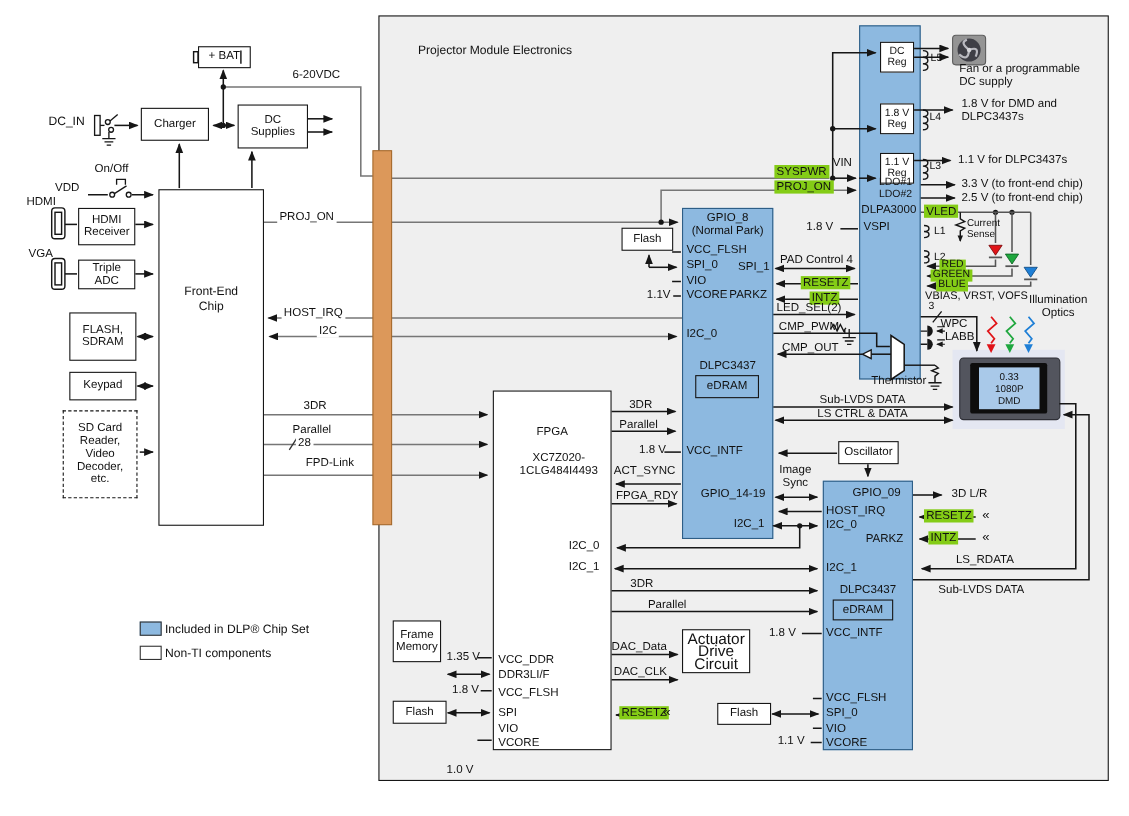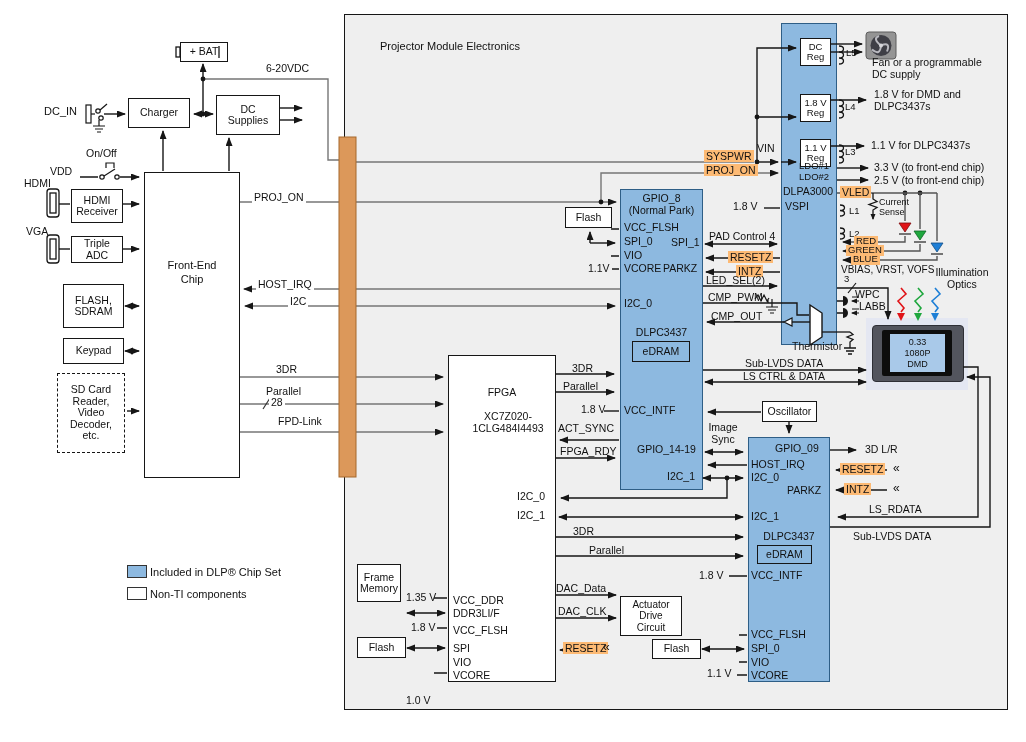--- a/index.html
+++ b/index.html
@@ -6,21 +6,21 @@
   #stage{position:relative;width:1026px;height:742px;background:#fff;
          font-family:"Liberation Sans",sans-serif;color:#111;overflow:hidden}
   .outer{position:absolute;left:344px;top:14px;width:664px;height:696px;
          background:#efefef;border:1.8px solid #161616;box-sizing:border-box}
   .box{position:absolute;border:1.7px solid #161616;background:#fff;box-sizing:border-box;
        display:flex;align-items:center;justify-content:center;text-align:center;
        white-space:pre-line;font-size:10.5px;line-height:11.5px}
   .blue{background:#8db9e0;border:1.5px solid #2e5e86}
   .dashed{border:1.8px dashed #161616}
   .lbl{position:absolute;font-size:10.5px;line-height:12px;white-space:pre-line}
-  .onl{background:#fdba74;padding:0 2px}
+  .onl{background:#84cc16;padding:0 2px}
   .onw{background:#fff;padding:0 2px}
   .sm{font-size:9.5px;line-height:10.5px}
   .tn{font-size:9px;line-height:10px}
   .ctr{text-align:center}
   svg{position:absolute;left:0;top:0;pointer-events:none}
 </style>
 </head>
 <body>
 
 <div id="stage">
@@ -42,21 +42,21 @@
   <div class="box dashed" style="left:57px;top:373px;width:68px;height:80px"><span>SD Card
 Reader,
 Video
 Decoder,
 etc.</span></div>
 
   <div class="box" style="left:448px;top:355px;width:108px;height:327px"></div>
   <div class="box" style="left:357px;top:564px;width:44px;height:38px"><span>Frame
 Memory</span></div>
   <div class="box" style="left:357px;top:637px;width:49px;height:21px"><span>Flash</span></div>
-  <div class="box" style="left:620px;top:596px;width:62px;height:40px;font-size:10px"><span>Actuator
+  <div class="box" style="left:620px;top:572px;width:62px;height:40px;font-size:14px"><span>Actuator
 Drive
 Circuit</span></div>
 
   <div class="box blue" style="left:620px;top:189px;width:83px;height:301px"></div>
   <div class="box blue" style="left:632px;top:341px;width:58px;height:21px;border:1.4px solid #161616"><span>eDRAM</span></div>
   <div class="box" style="left:565px;top:207px;width:47px;height:21px"><span>Flash</span></div>
 
   <div class="box blue" style="left:748px;top:437px;width:82px;height:245px"></div>
   <div class="box blue" style="left:757px;top:545px;width:55px;height:19px;border:1.4px solid #161616"><span>eDRAM</span></div>
   <div class="box" style="left:652px;top:639px;width:49px;height:20px"><span>Flash</span></div>

